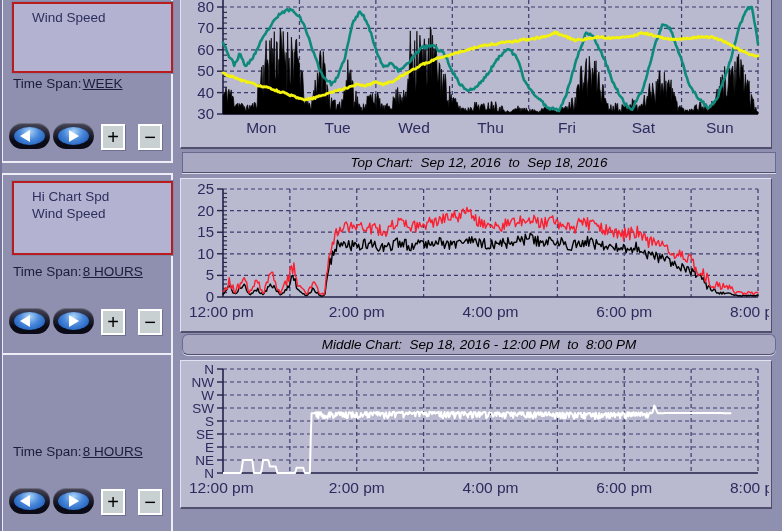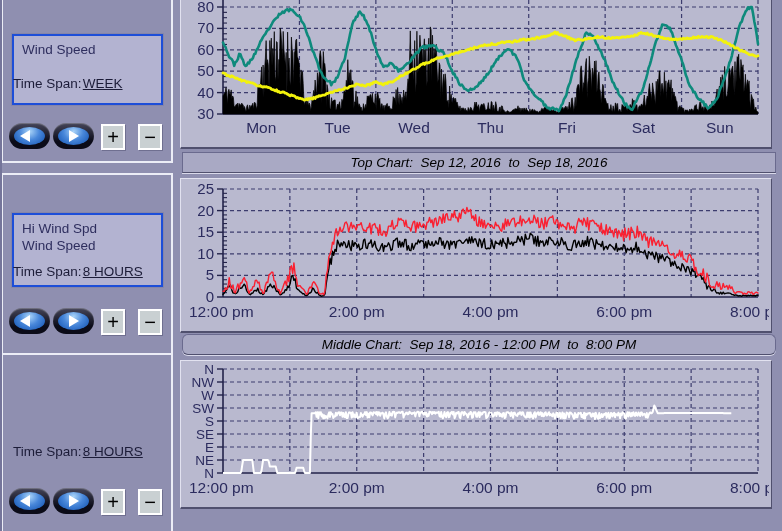--- a/index.html
+++ b/index.html
@@ -5,22 +5,22 @@
   html,body{margin:0;padding:0;background:#8f8fb0;}
   #app{position:relative;width:782px;height:531px;background:#8f8fb0;overflow:hidden;
        font-family:"Liberation Sans","DejaVu Sans",sans-serif;-webkit-font-smoothing:antialiased;}
   .win-edge{position:absolute;left:0;top:0;width:2px;height:531px;background:#75759a;}
   
   .side-sec{position:absolute;left:2px;width:168px;background:#8f8fb0;
             border:2px solid #ecedf6;border-left:1px solid #ecedf6;}
   #sec1{top:-10px;height:171px;border-top:none;}
   #sec2{top:173px;height:179px;}
   #sec3{top:353px;height:185px;}
-  .legend-box{position:absolute;background:#b3b3d1;border:2px solid #1d4ed8;outline:1px solid #8585a8;
-              left:9px;width:147px;padding:5px 0 0 0;margin-top:32px;}
+  .legend-box{position:absolute;background:#b3b3d1;border:2px solid #b91c1c;outline:1px solid #8585a8;
+              left:9px;width:147px;padding:5px 0 0 10px;}
   #sec1 .legend-box{top:12px;height:62px;}
   #sec2 .legend-box{top:6px;height:65px;}
   #sec3 .legend-box{top:10px;height:62px;}
   .legend-item{font-size:13.5px;color:#2e2e5e;line-height:17px;padding:0 8px;white-space:nowrap;}
   .tspan-row{position:absolute;left:10px;font-size:13.5px;color:#1c1c38;white-space:nowrap;}
   #sec1 .tspan-row{top:86px;}
   #sec2 .tspan-row{top:89px;}
   #sec3 .tspan-row{top:89px;}
   .tspan-label{display:inline-block;width:66px;}
   .tspan-value{display:inline-block;text-decoration:underline;}
@@ -80,21 +80,21 @@
           <span>+</span>
         </div>
       <div class="sqbtn" style="left:129px">
           <span>−</span>
         </div>
     </div>
   </div>
 
   <div class="side-sec" id="sec2">
     <div class="legend-box">
-      <div class="legend-item">Hi Wind Spd</div>
+      <div class="legend-item">Hi Chart Spd</div>
       <div class="legend-item">Wind Speed</div>
     </div>
     <div class="tspan-row">
       <span class="tspan-label">Time Span:</span>
       <span class="tspan-value">8 HOURS</span>
     </div>
     <div class="btn-row">
       <div class="navbtn" style="left:0">
           <div class="gel"></div>
           <div class="tri tri-left"></div>

